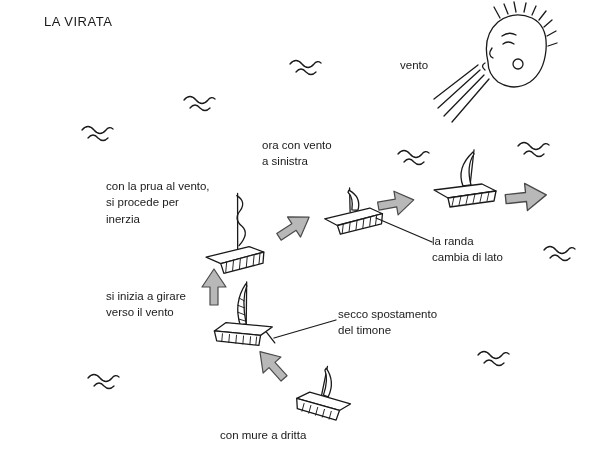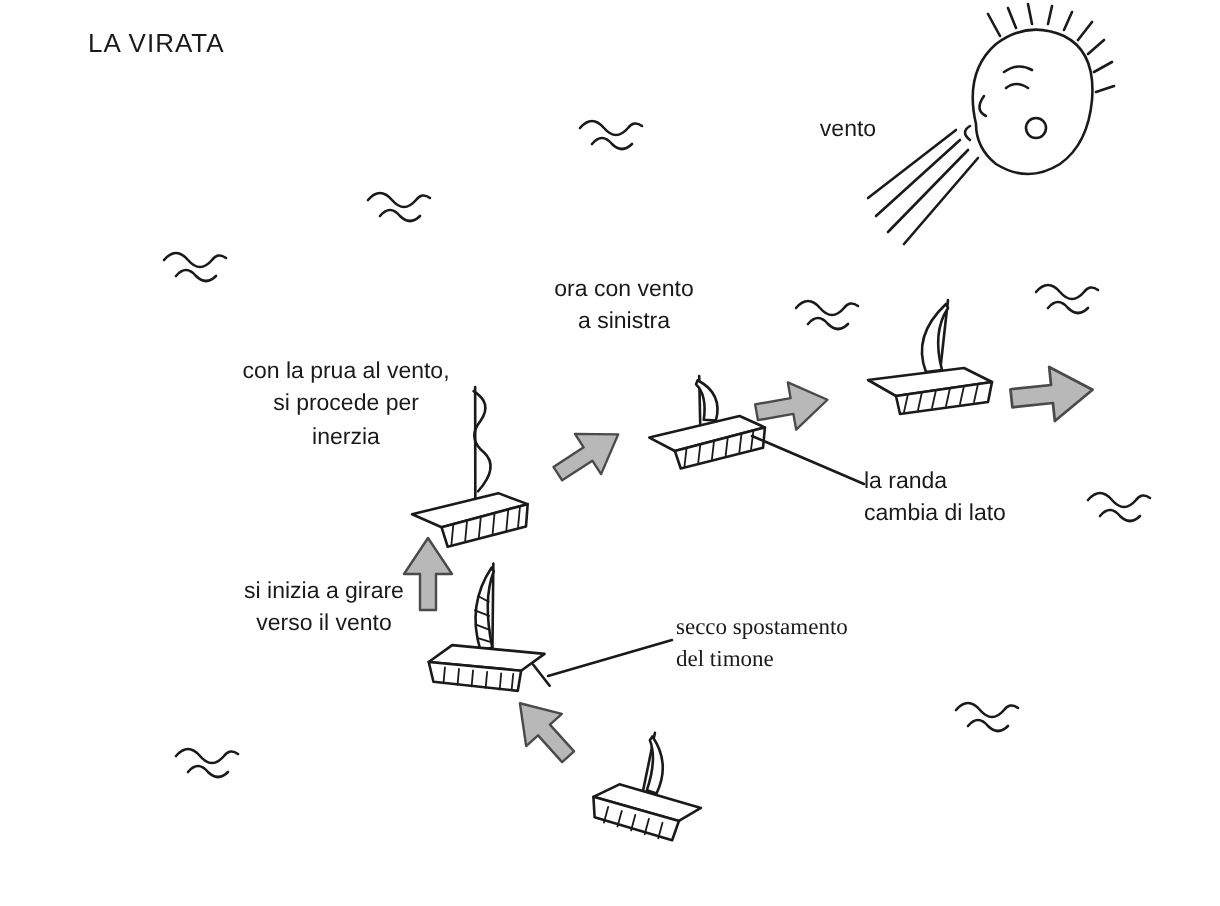--- a/index.html
+++ b/index.html
@@ -4,21 +4,21 @@
 <style>
   * { box-sizing: border-box; margin: 0; padding: 0; }
   html,body { background:#ffffff; }
   body { font-family:"Liberation Sans", sans-serif; }
   .canvas { position:relative; width:610px; height:453px; background:var(--background,#ffffff);
             color:var(--ink,#1a1a1a); overflow:hidden; }
   .abs { position:absolute; }
   .title { position:absolute; font-size:13px; letter-spacing:0.5px; color:var(--ink,#1a1a1a);text-align:center; }
   .label { position:absolute; font-size:11.5px; line-height:1.42; color:var(--ink,#1a1a1a);
            white-space:pre-line; }
-  .center { text-align:center; }
+  .center { }
   svg { display:block; overflow:visible; width:100%; height:100%; }
   .ink   { stroke:var(--ink,#1a1a1a); fill:none; stroke-width:1.3; stroke-linecap:round; stroke-linejoin:round; }
   .fillw { fill:#ffffff; stroke:var(--ink,#1a1a1a); stroke-width:1.3; stroke-linejoin:round; }
   .hatch { stroke:var(--ink,#1a1a1a); fill:none; stroke-width:0.9; stroke-linecap:round; }
   .arrow { fill:var(--arrow-fill,#b8b8b8); stroke:var(--arrow-stroke,#4a4a4a); stroke-width:1.2; stroke-linejoin:round; }
 </style>
 </head>
 <body>
 
 <div class="canvas">
@@ -179,16 +179,17 @@
 
   <div class="label center" style="left:262px; top:137px; width:100px;">ora con vento
 a sinistra</div>
   <div class="label" style="left:432px; top:233px; width:120px;">la randa
 cambia di lato</div>
   <div class="label center" style="left:106px; top:178px; width:134px;">con la prua al vento,
 si procede per
 inerzia</div>
   <div class="label center" style="left:106px; top:288px; width:112px;">si inizia a girare
 verso il vento</div>
-  <div class="label" style="left:338px; top:306px; width:140px;font-family:Liberation Serif, serif;">secco spostamento
+  <div class="label" style="left:338px; top:306px; width:140px;">secco spostamento
 del timone</div>
+  <div class="label" style="left:220px; top:427px; width:140px;">con mure a dritta</div>
 
 </div>
 
 </body></html>

